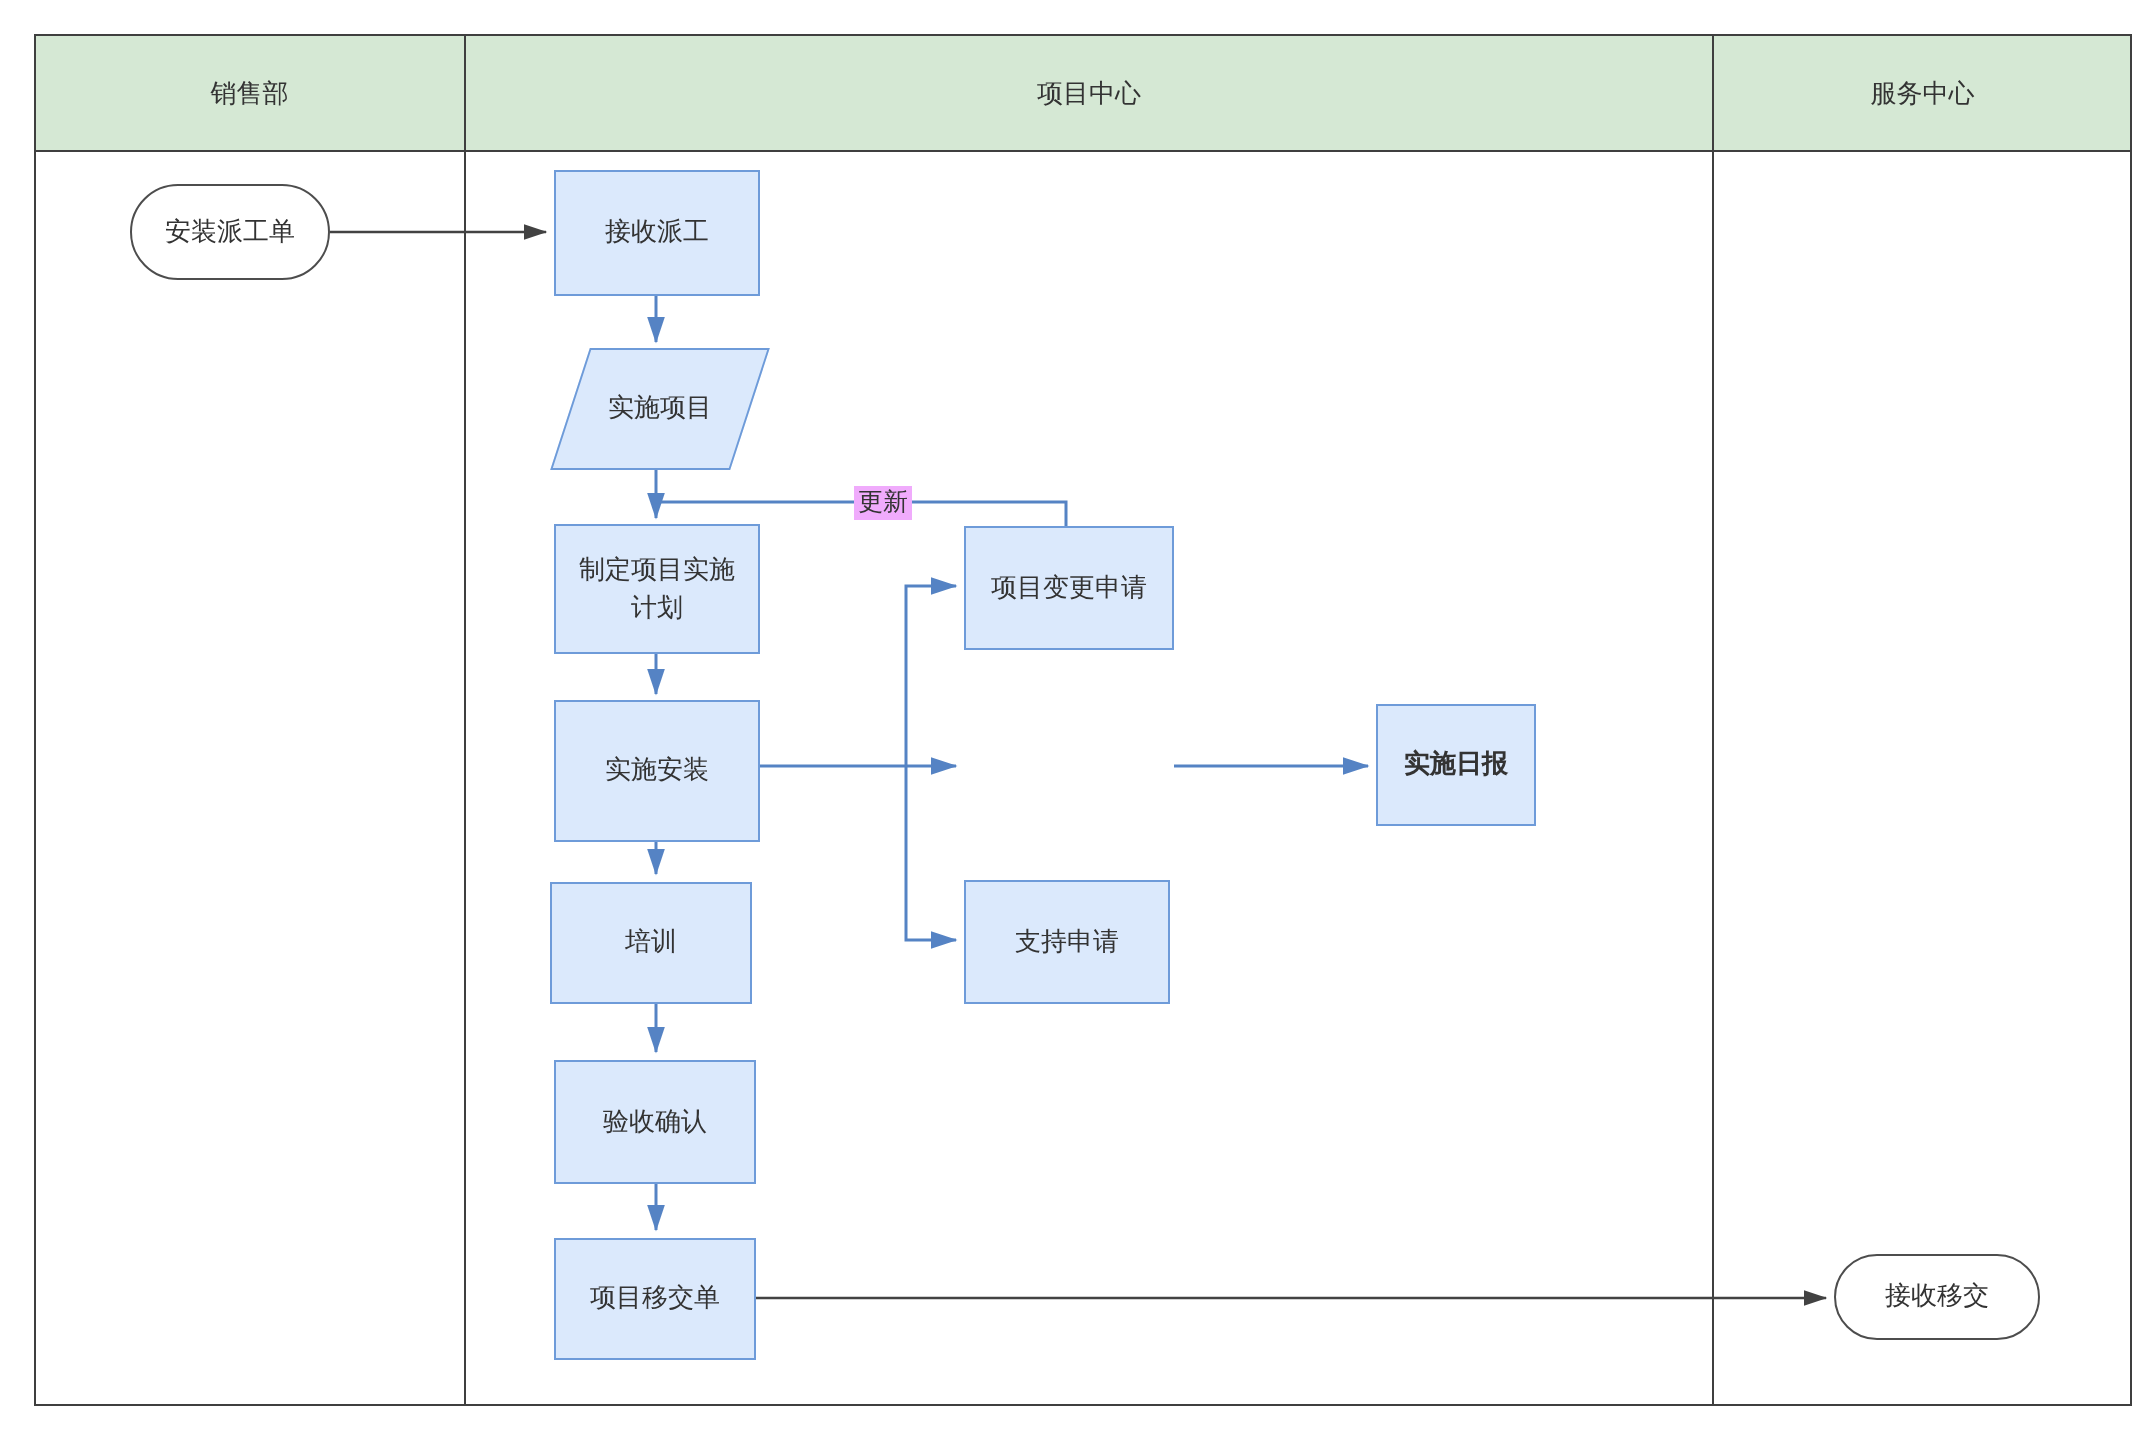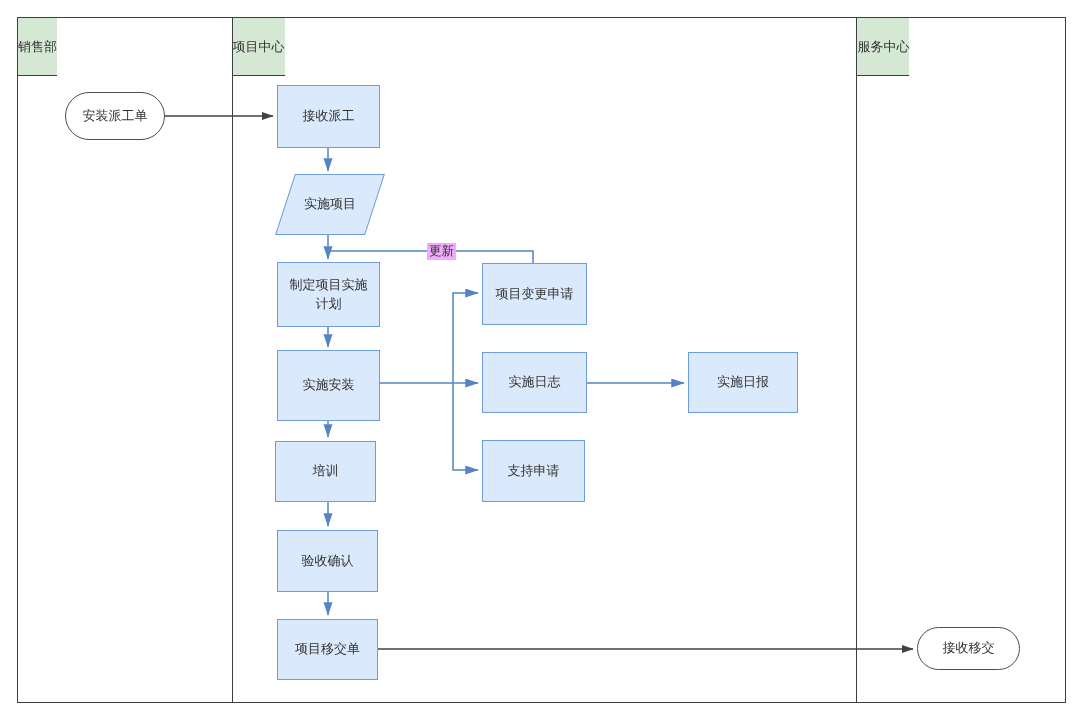--- a/index.html
+++ b/index.html
@@ -2,21 +2,21 @@
 <html><head>
 <meta charset="utf-8">
 <style>
   html,body{margin:0;padding:0;background:#ffffff;}
   body{font-family:"Liberation Sans","DejaVu Sans",sans-serif;color:#333;}
   .canvas{position:relative;width:1077px;height:721px;background:#fff;overflow:hidden;}
 
   
   .pool{position:absolute;left:17px;top:17px;width:1049px;height:686px;
         border:1px solid #3f3f3f;box-sizing:border-box;display:flex;}
-  .lane{box-sizing:border-box;border-right:1px solid #3f3f3f;display:flex;flex-direction:row;}
+  .lane{box-sizing:border-box;border-right:1px solid #3f3f3f;display:flex;flex-direction:column;}
   .lane:last-child{border-right:none;}
   .lane-sales{width:215px;}
   .lane-project{width:626px;}
   .lane-service{width:208px;}
   .lane-header{height:58px;box-sizing:border-box;background:#d5e8d4;
                border-bottom:1px solid #3f3f3f;display:flex;align-items:center;justify-content:center;
                font-size:13px;color:#333;}
   .lane-body{flex:1;}
 
   
@@ -114,25 +114,22 @@
   </div>
 
   <div class="node" style="left:277px;top:619px;width:101px;height:61px;">
     <span>项目移交单</span>
   </div>
 
   <div class="node" style="left:482px;top:263px;width:105px;height:62px;">
     <span>项目变更申请</span>
   </div>
 
-  <div class="node" style="left:482px;top:352px;width:105px;height:61px;">
-    <span>实施日志</span>
-  </div>
 
-  <div class="node" style="left:688px;top:352px;width:110px;height:61px;">
+  <div class="node" style="left:688px;top:352px;width:80px;height:61px;font-weight:bold;">
     <span>实施日报</span>
   </div>
 
   <div class="node" style="left:482px;top:440px;width:103px;height:62px;">
     <span>支持申请</span>
   </div>
 
   <div class="node node-terminal" style="left:917px;top:627px;width:103px;height:43px;border-radius:22px;">
     <span>接收移交</span>
   </div>

